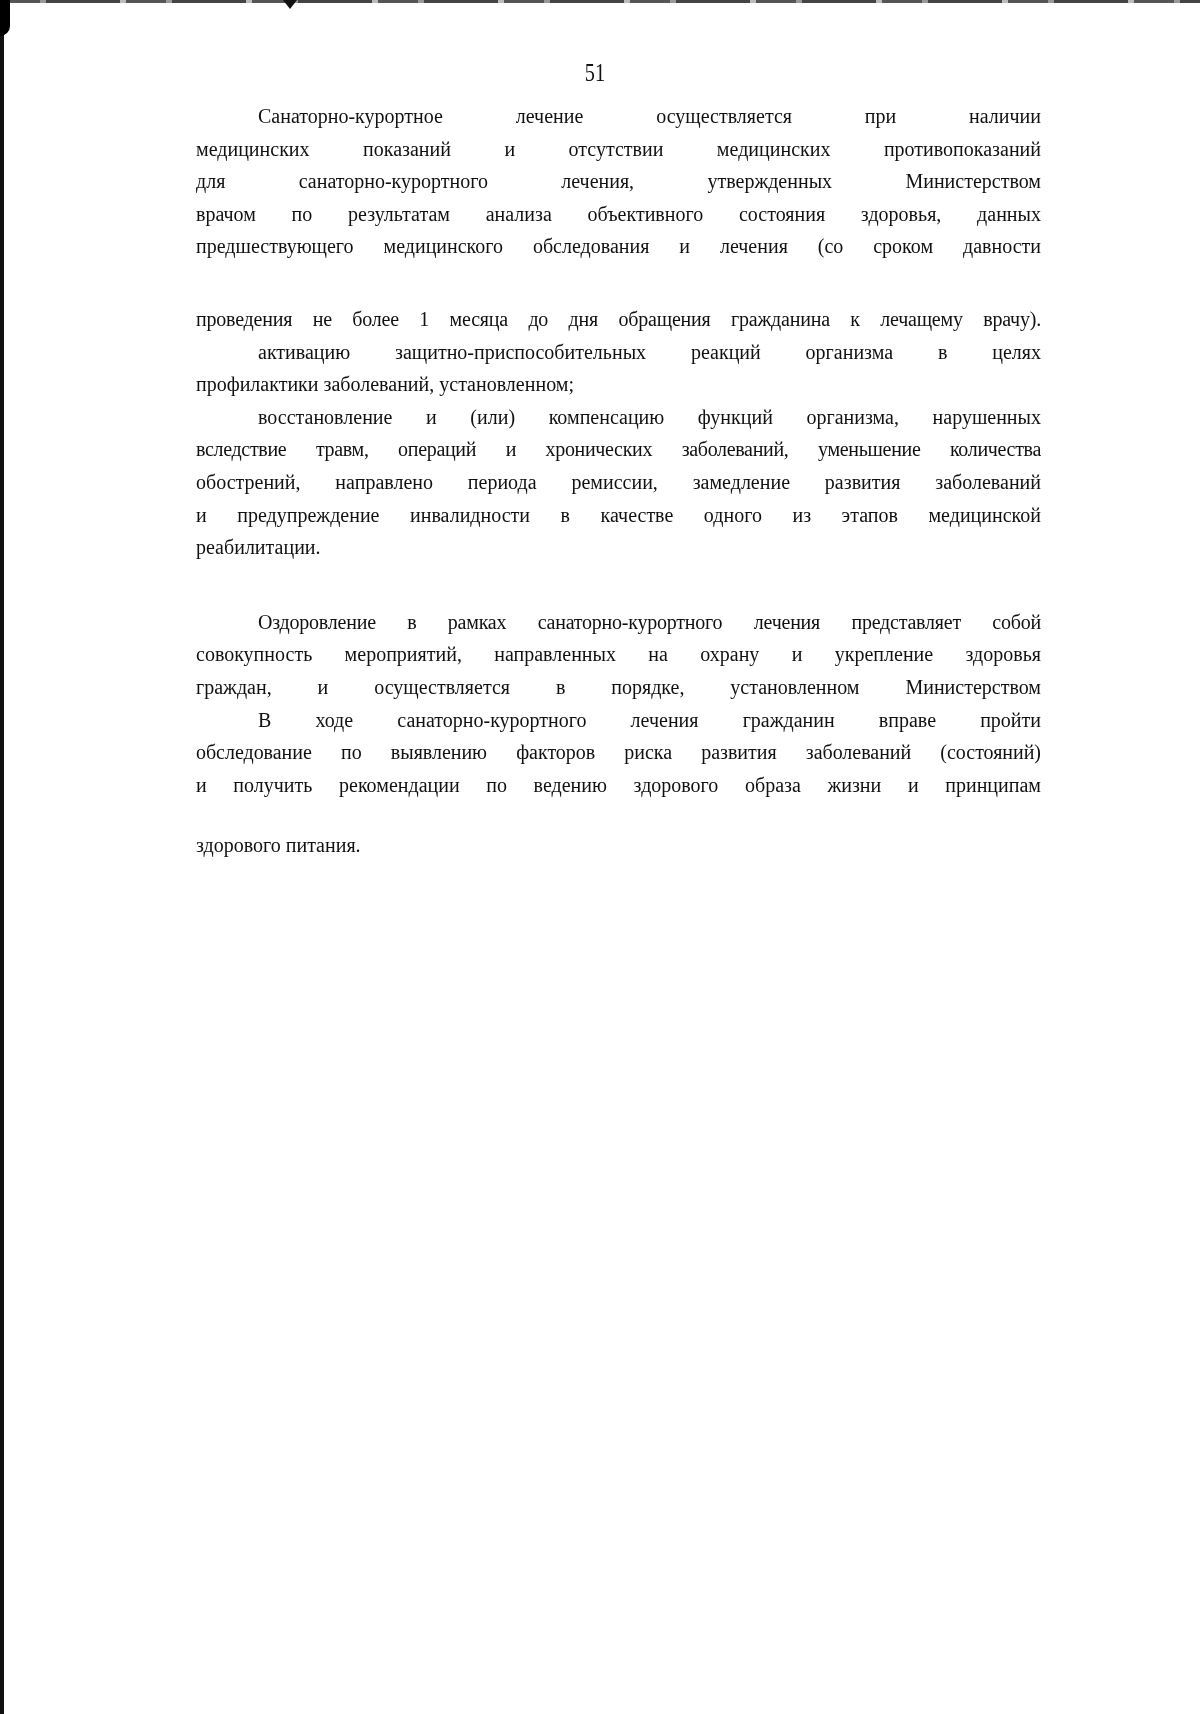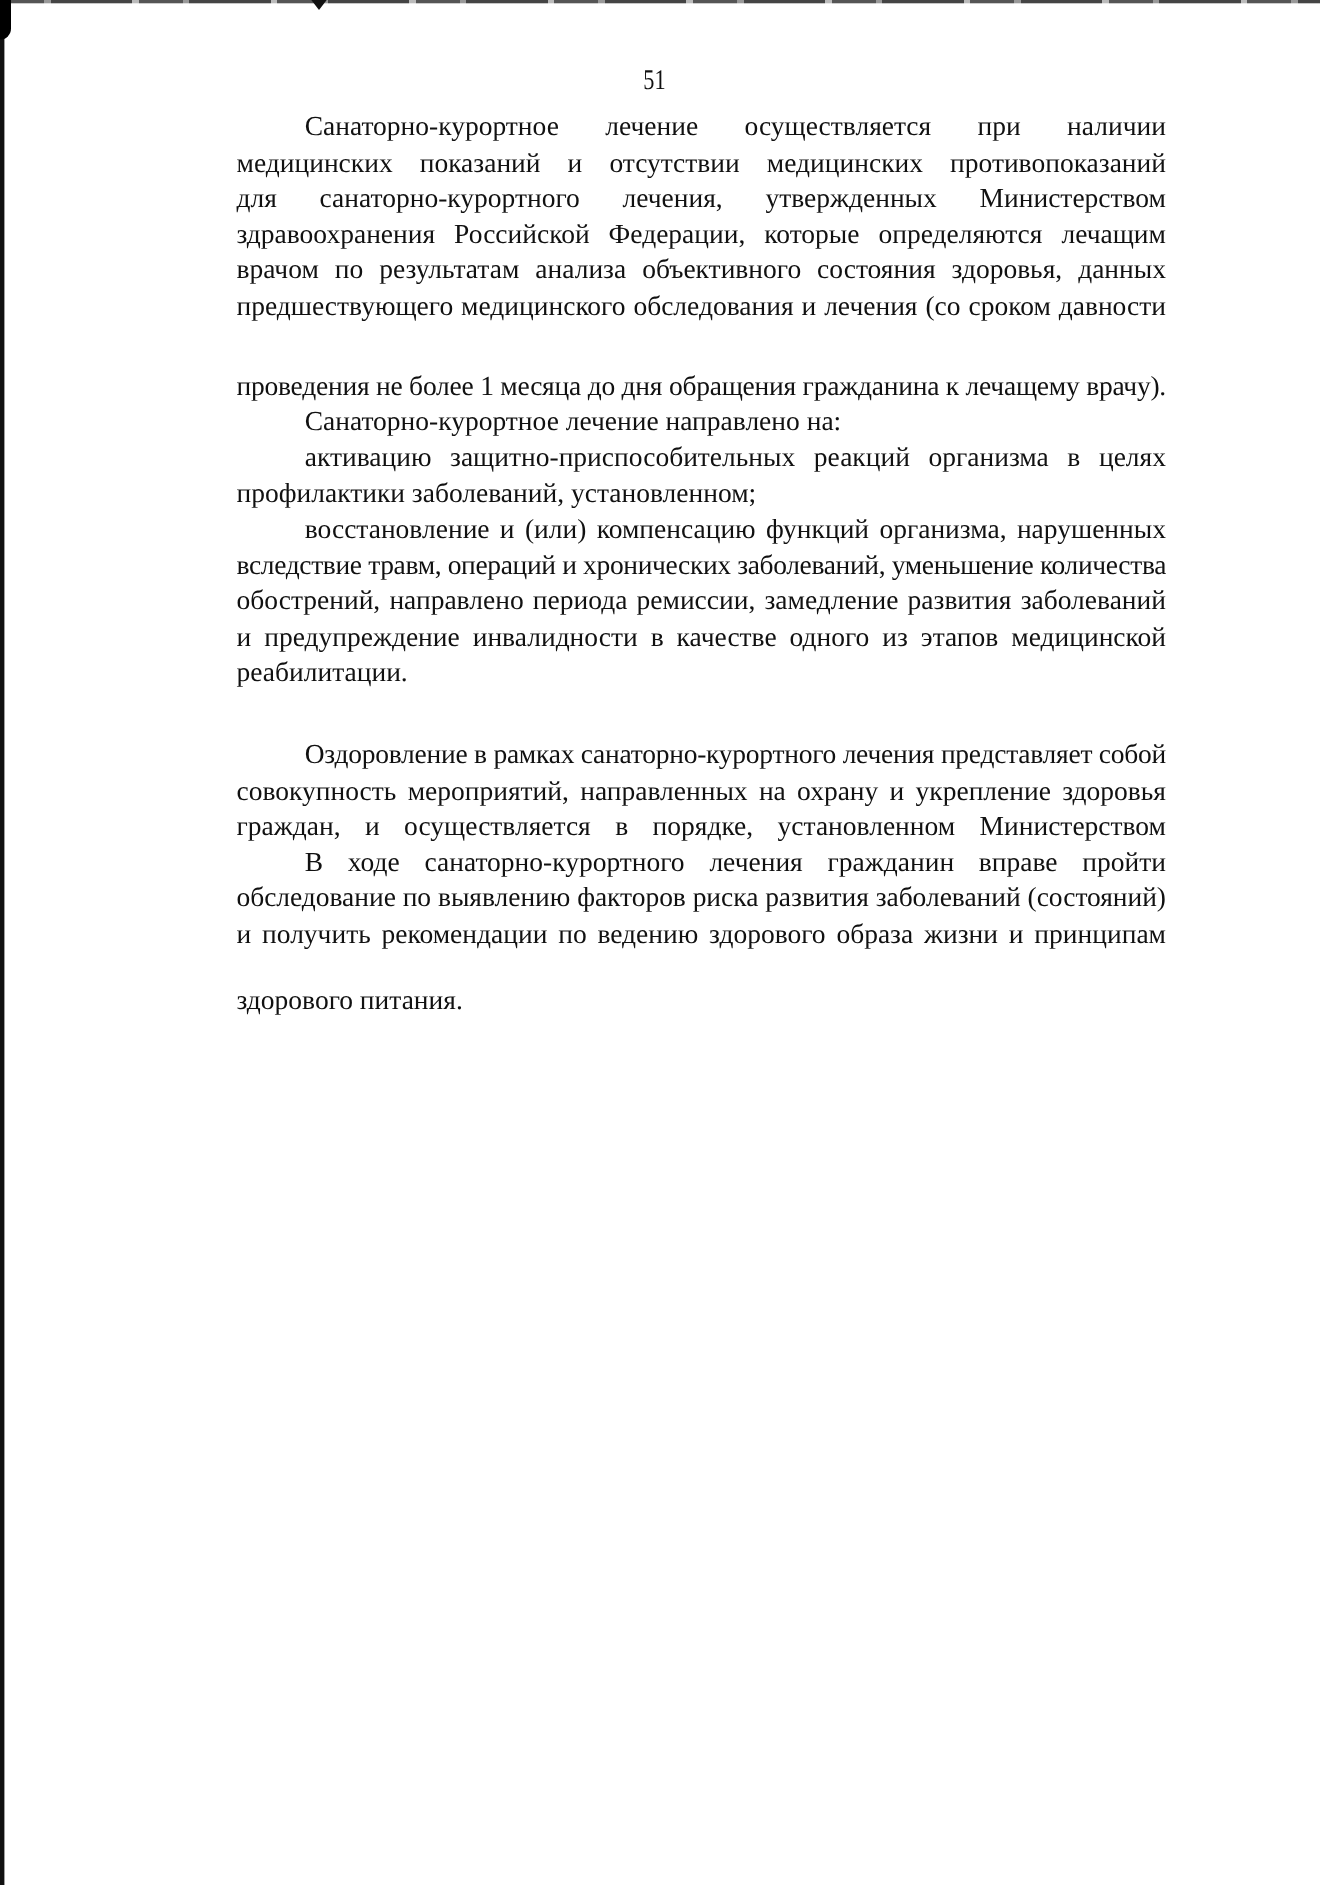--- a/index.html
+++ b/index.html
@@ -49,24 +49,24 @@
     left: 0;
     width: 1190px;
     text-align: center;
     font-size: 26px;
     line-height: 30px;
     transform: scaleX(0.78);
     transform-origin: 595px 0;
   }
   .body-text {
     position: absolute;
-    left: 153px;
+    left: 134px;
     top: 100px;
     width: 907px;
-    font-size: 25px;
+    font-size: 20px;
     line-height: 32.6px;
   }
   .para {
     margin: 0;
     text-indent: 62px;
     text-align: justify;
   }
   .line {
     display: block;
     white-space: nowrap;
@@ -90,29 +90,25 @@
 <div class="scan-notch"></div>
 
 <div class="page-number">51</div>
 
 <div class="body-text">
 
   <div class="para">
     <span class="line indent" style="white-space: nowrap; overflow: hidden;">Санаторно-курортное лечение осуществляется при наличии</span>
     <span class="line" style="white-space: nowrap; overflow: hidden;">медицинских показаний и отсутствии медицинских противопоказаний</span>
     <span class="line" style="white-space: nowrap; overflow: hidden;">для санаторно-курортного лечения, утвержденных Министерством</span>
-    <span class="line" style="white-space: nowrap; overflow: hidden;">здравоохранения Российской Федерации, которые определяются лечащим</span>
     <span class="line" style="white-space: nowrap; overflow: hidden;">врачом по результатам анализа объективного состояния здоровья, данных</span>
     <span class="line" style="white-space: nowrap; overflow: hidden;">предшествующего медицинского обследования и лечения (со сроком давности</span>
     <span class="line" style="white-space: nowrap; overflow: hidden; letter-spacing: -0.209px; margin-top: 40px;">проведения не более 1 месяца до дня обращения гражданина к лечащему врачу).</span>
   </div>
 
-  <div class="para">
-    <span class="line indent last" style="white-space: nowrap; overflow: hidden;">Санаторно-курортное лечение направлено на:</span>
-  </div>
 
   <div class="para">
     <span class="line indent" style="white-space: nowrap; overflow: hidden;">активацию защитно-приспособительных реакций организма в целях</span>
     <span class="line last" style="white-space: nowrap; overflow: hidden;">профилактики заболеваний, установленном;</span>
   </div>
 
   <div class="para">
     <span class="line indent" style="white-space: nowrap; overflow: hidden;">восстановление и (или) компенсацию функций организма, нарушенных</span>
     <span class="line" style="white-space: nowrap; overflow: hidden; letter-spacing: -0.321px;">вследствие травм, операций и хронических заболеваний, уменьшение количества</span>
     <span class="line" style="white-space: nowrap; overflow: hidden;">обострений, направлено периода ремиссии, замедление развития заболеваний</span>

